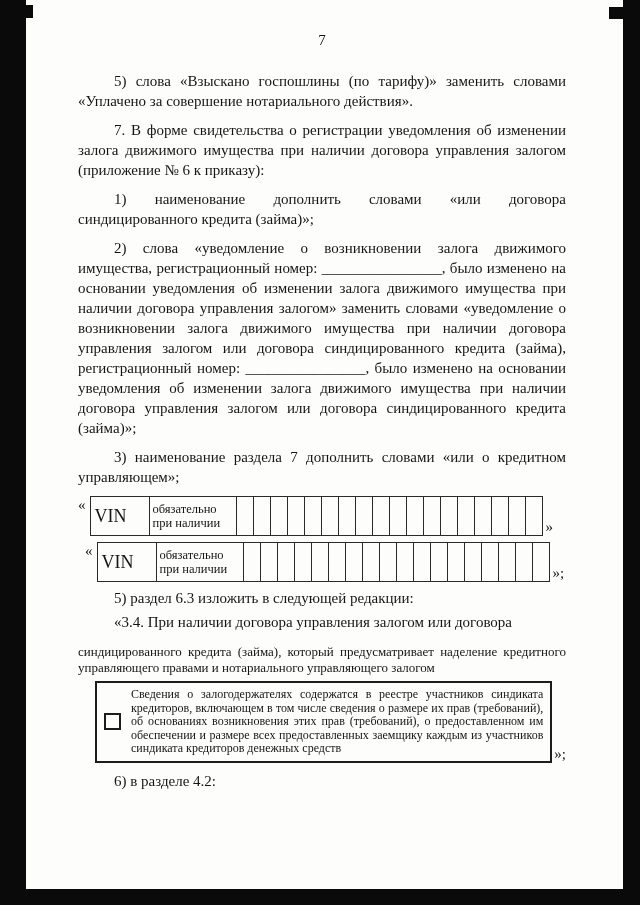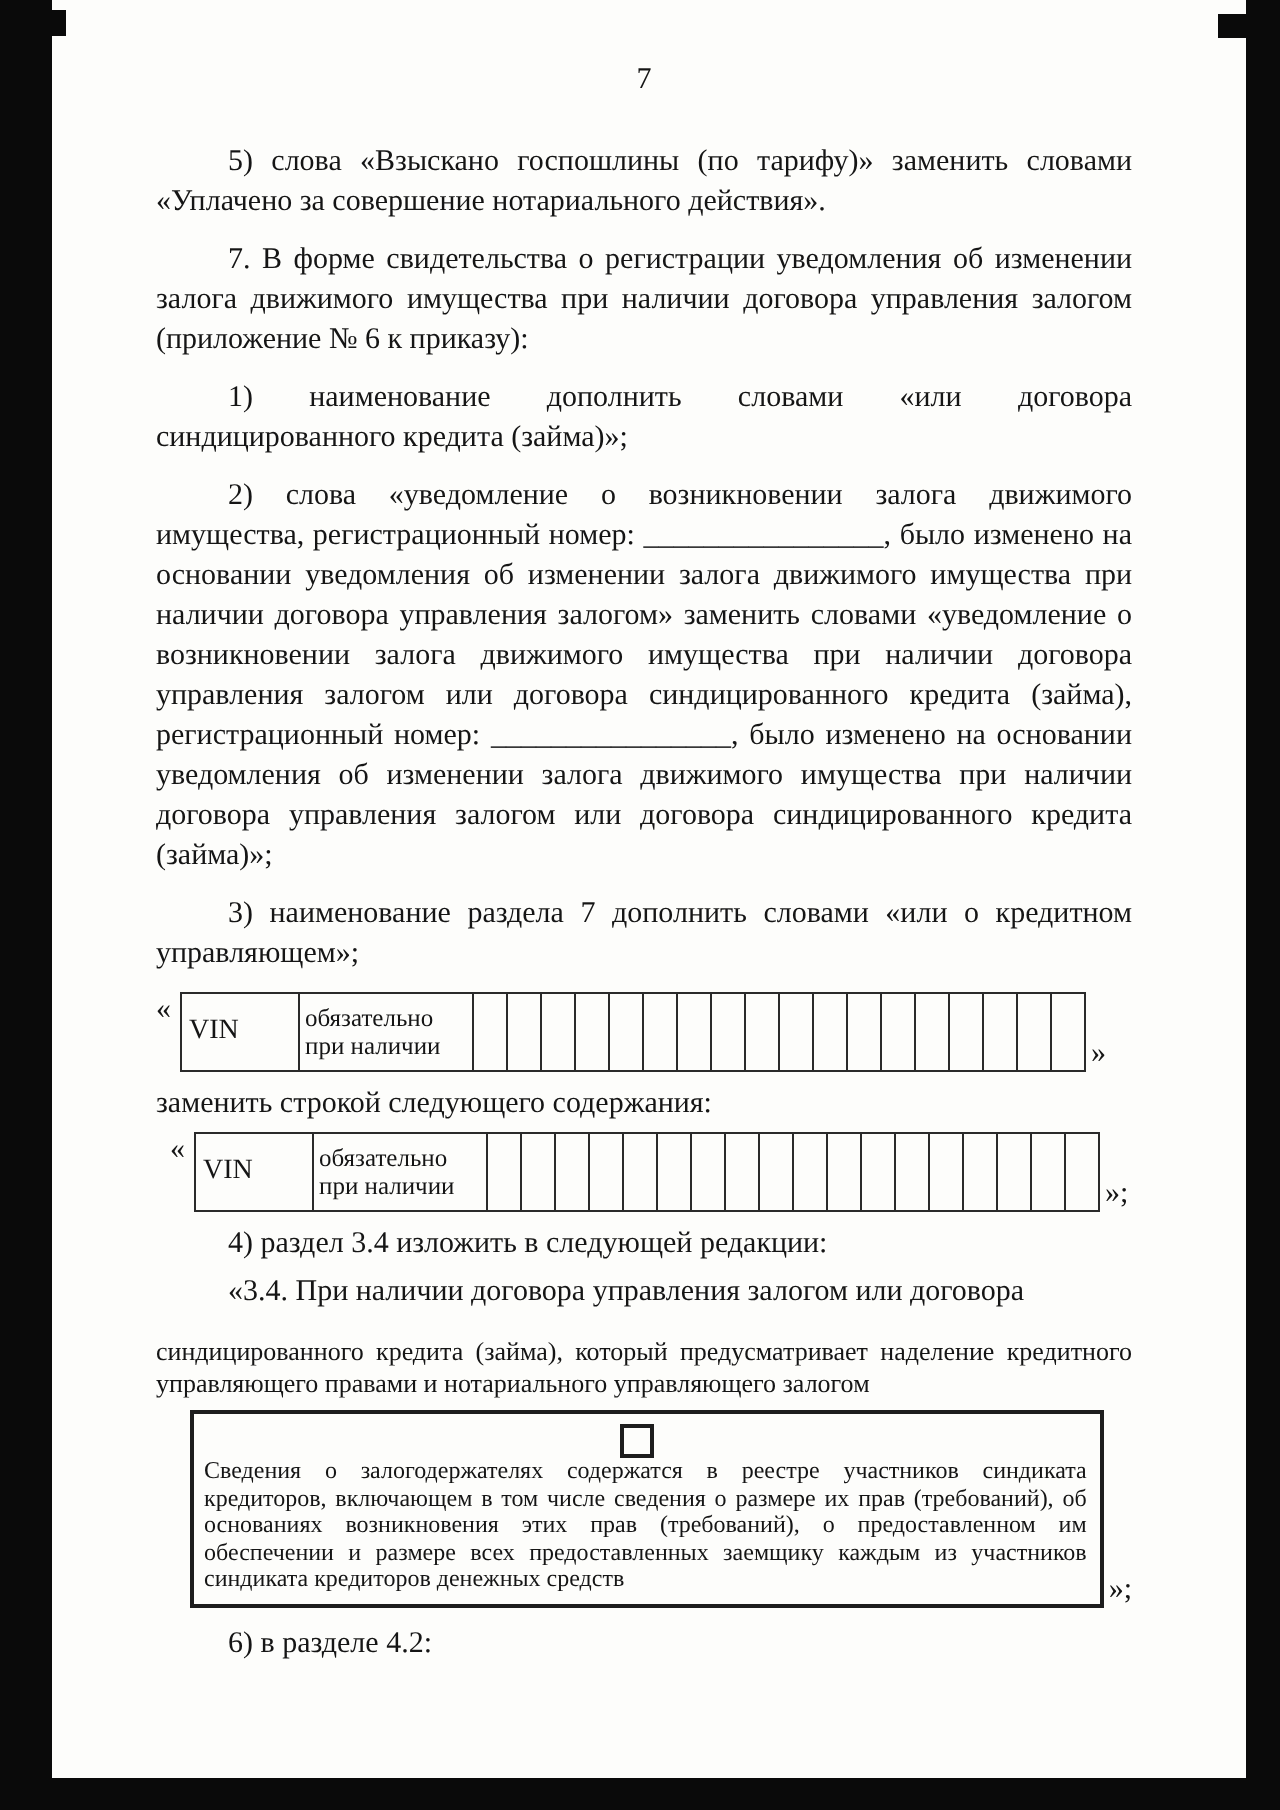--- a/index.html
+++ b/index.html
@@ -32,29 +32,29 @@
     text-align:justify; text-indent:0;
   }
 
   
   .vin-wrap { display:flex; align-items:stretch; margin:2px 0 6px 0; }
   .vin-wrap.second { margin-left:7px; }
   .q-open { font-size:15px; line-height:18px; margin-right:4px; align-self:flex-start; }
   .q-close { font-size:15px; line-height:18px; margin-left:3px; align-self:flex-end; }
   table.vin { border-collapse:collapse; table-layout:fixed; }
   table.vin td { border:1px solid #2a2a2a; }
-  td.vin-label { width:50px; font-size:14px; padding:2px 4px; vertical-align:middle; }
+  td.vin-label { width:50px; font-size:18px; padding:2px 4px; vertical-align:middle; }
   td.vin-req { width:80px; font-size:12.5px; line-height:14px; padding:2px 3px; vertical-align:middle; }
   td.vin-empty { width:16px; height:38px; padding:0; }
 
   
   .agree-row { display:flex; align-items:stretch; margin:4px 0 8px 17px; }
   .agree-box {
     border:2px solid #1d1d1d; width:442px; display:flex; align-items:center;
-    padding:5px 7px 5px 5px; background:#fdfdfb;flex-direction:column;
+    padding:5px 7px 5px 5px; background:#fdfdfb;
   }
   .agree-check {
     width:13px; height:13px; border:2px solid #1d1d1d; flex:0 0 auto;
     margin:0 10px 0 2px;
   }
   .agree-text {
     font-size:12px; line-height:13.5px; text-align:justify;
   }
   .agree-close { font-size:15px; margin-left:2px; align-self:flex-end; }
 
@@ -110,21 +110,20 @@
               <td class="vin-empty"></td>
               <td class="vin-empty"></td>
               <td class="vin-empty"></td>
               <td class="vin-empty"></td>
             </tr>
       </tbody>
         </table>
       <span class="q-close">»</span>
     </div>
 
-    <p class="para noindent tight">заменить строкой следующего содержания:</p>
 
     <div class="vin-wrap second">
       <span class="q-open">«</span>
       <table class="vin">
         <tbody>
             <tr>
           <td class="vin-label">VIN</td>
           <td class="vin-req">обязательно при наличии</td>
         <td class="vin-empty"></td>
               <td class="vin-empty"></td>
@@ -143,21 +142,21 @@
               <td class="vin-empty"></td>
               <td class="vin-empty"></td>
               <td class="vin-empty"></td>
               <td class="vin-empty"></td>
             </tr>
       </tbody>
         </table>
       <span class="q-close">»;</span>
     </div>
 
-    <p class="para tight">4) раздел 3.4 изложить в следующей редакции:</p>
+    <p class="para tight">5) раздел 6.3 изложить в следующей редакции:</p>
 
     <p class="para sec34-lead">«3.4. При наличии договора управления залогом или договора</p>
     <p class="sec34-small">синдицированного кредита (займа), который предусматривает наделение кредитного управляющего правами и нотариального управляющего залогом</p>
 
     <div class="agree-row">
       <div class="agree-box">
         <div class="agree-check"></div>
         <div class="agree-text">Сведения о залогодержателях содержатся в реестре участников синдиката кредиторов, включающем в том числе сведения о размере их прав (требований), об основаниях возникновения этих прав (требований), о предоставленном им обеспечении и размере всех предоставленных заемщику каждым из участников синдиката кредиторов денежных средств</div>
       </div>
       <span class="agree-close">»;</span>

